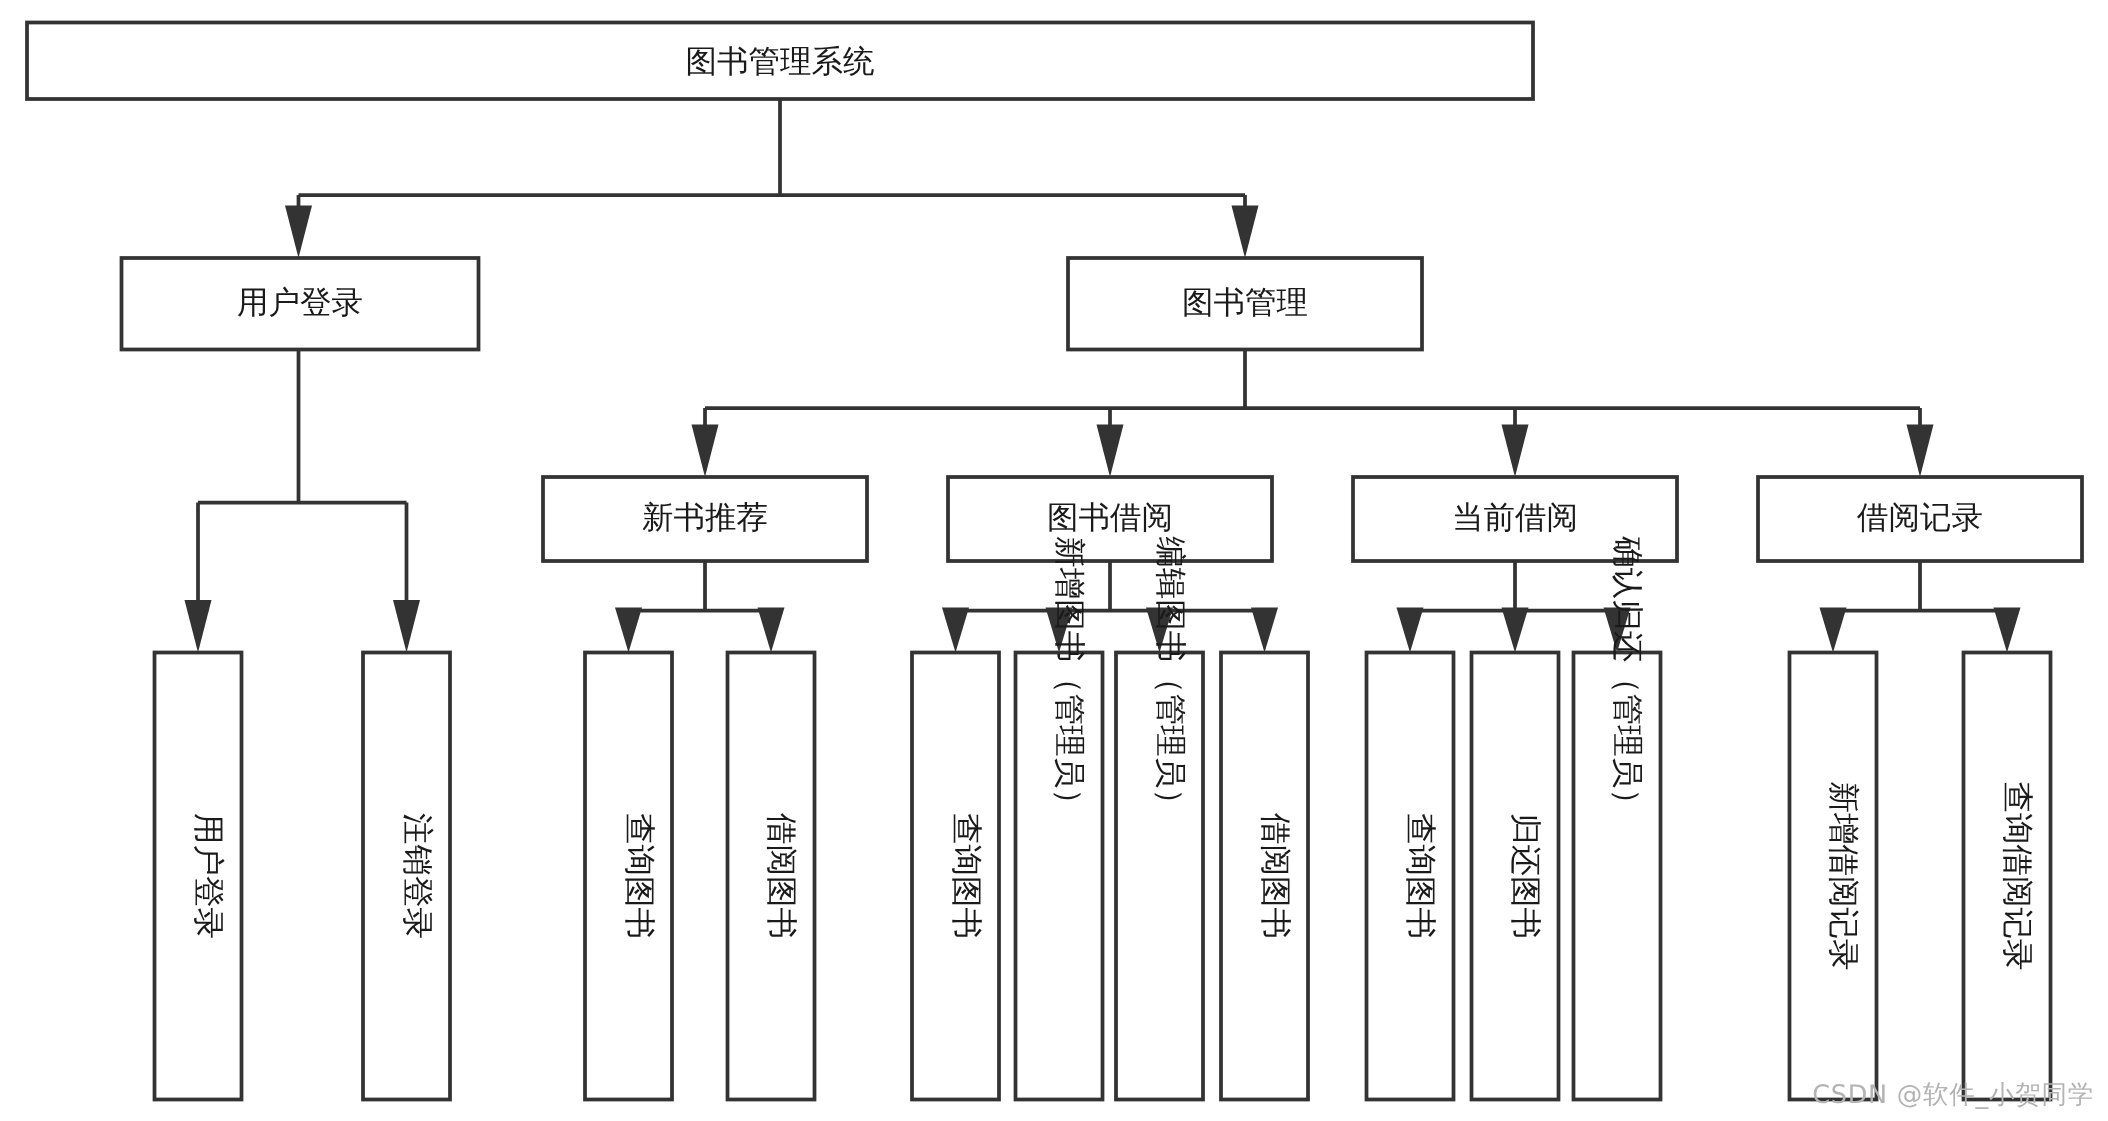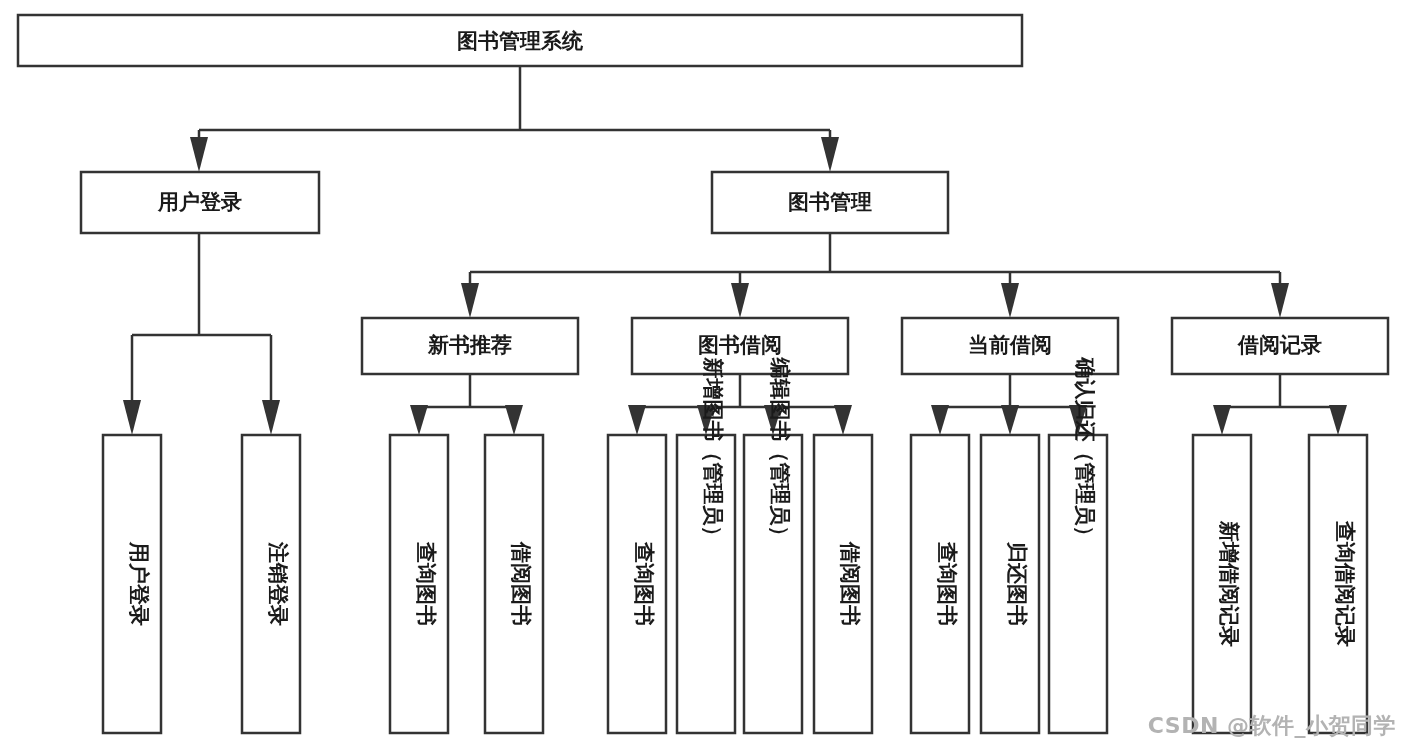--- a/index.html
+++ b/index.html
@@ -12,21 +12,20 @@
     width: 1405px;
     height: 747px;
     font-family: "DejaVu Sans", "Liberation Sans", sans-serif;
     overflow: hidden;
     position: relative;
   }
   #diagram-root {
     position: relative;
     width: 1405px;
     height: 747px;
-    font-weight: bold;
   }
   svg.diagram {
     position: absolute;
     left: 0;
     top: 0;
     width: 1405px;
     height: 747px;
     display: block;
   }
   .node-rect {
@@ -55,21 +54,21 @@
     font-family: "DejaVu Sans", "Liberation Sans", sans-serif;
     fill: #1a1a1a;
     font-size: 21px;
     text-anchor: middle;
   }
   .watermark {
     position: absolute;
     right: 9px;
     bottom: 6px;
     font-family: "DejaVu Sans", "Liberation Sans", sans-serif;
-    font-size: 22px;
+    font-size: 17px;
     color: #b3b3b3;
     white-space: nowrap;
     letter-spacing: 0.5px;
     pointer-events: none;
   }
 </style>
 </head>
 <body>
 
 <div id="diagram-root">

